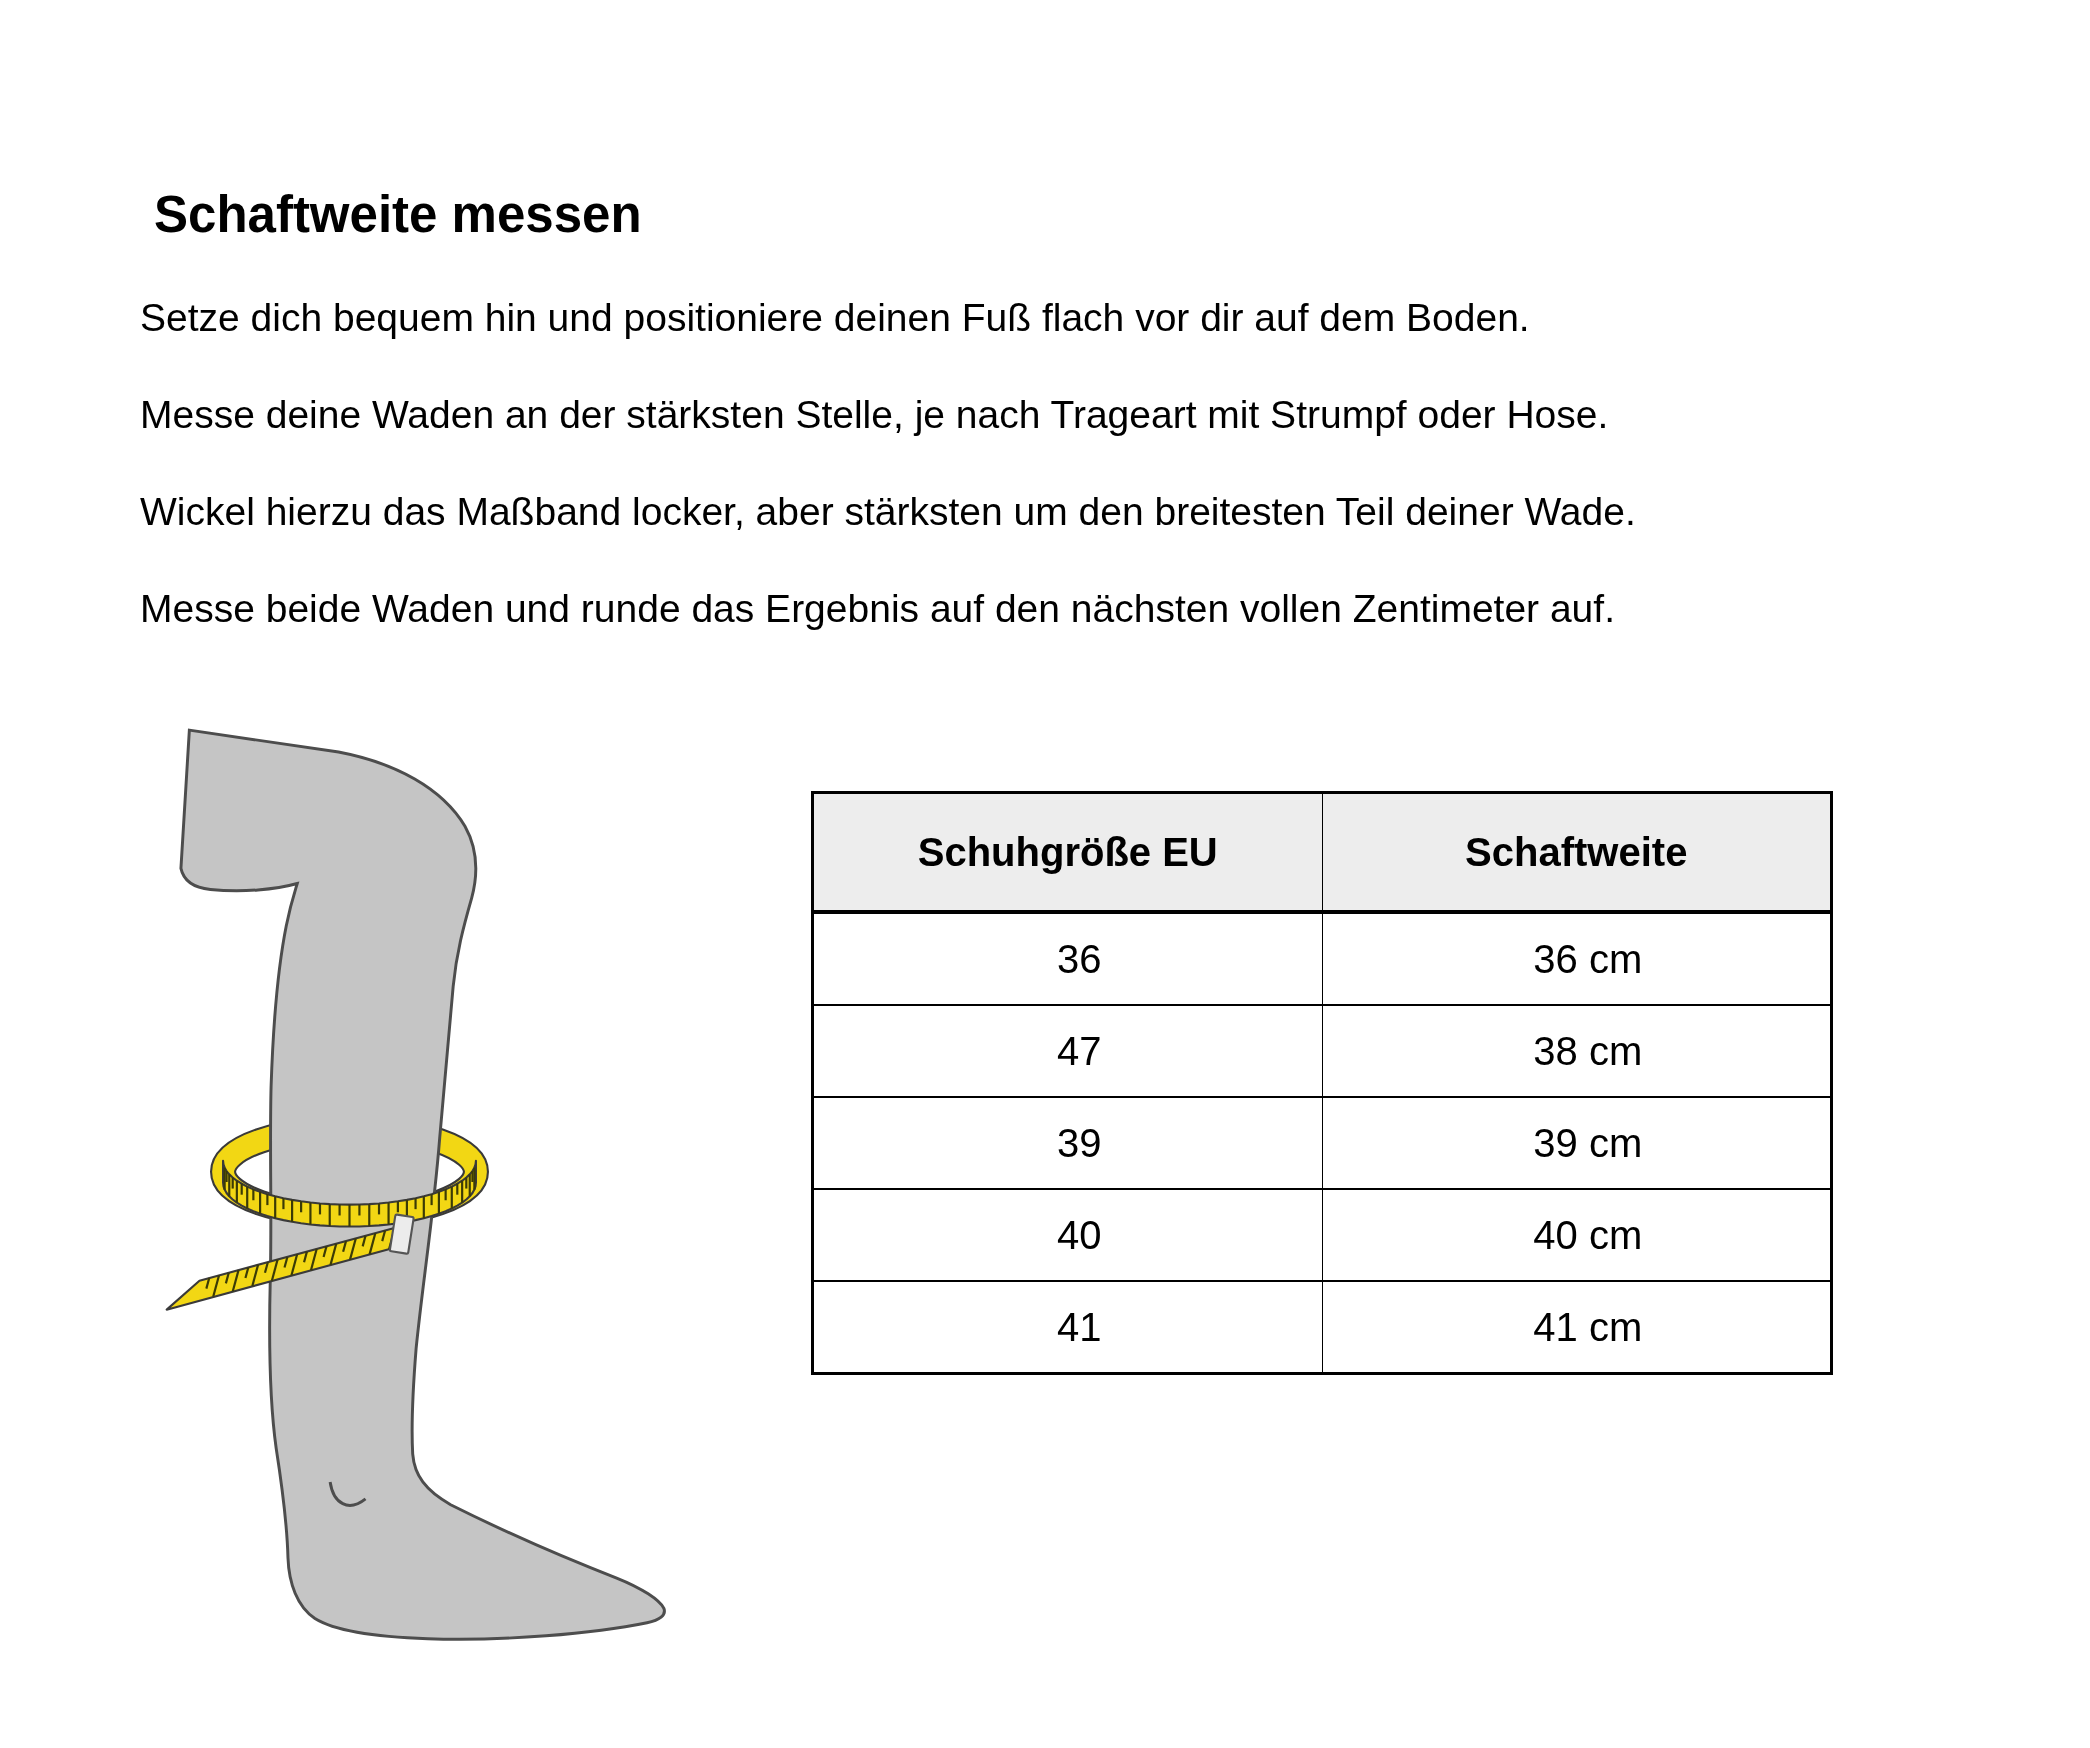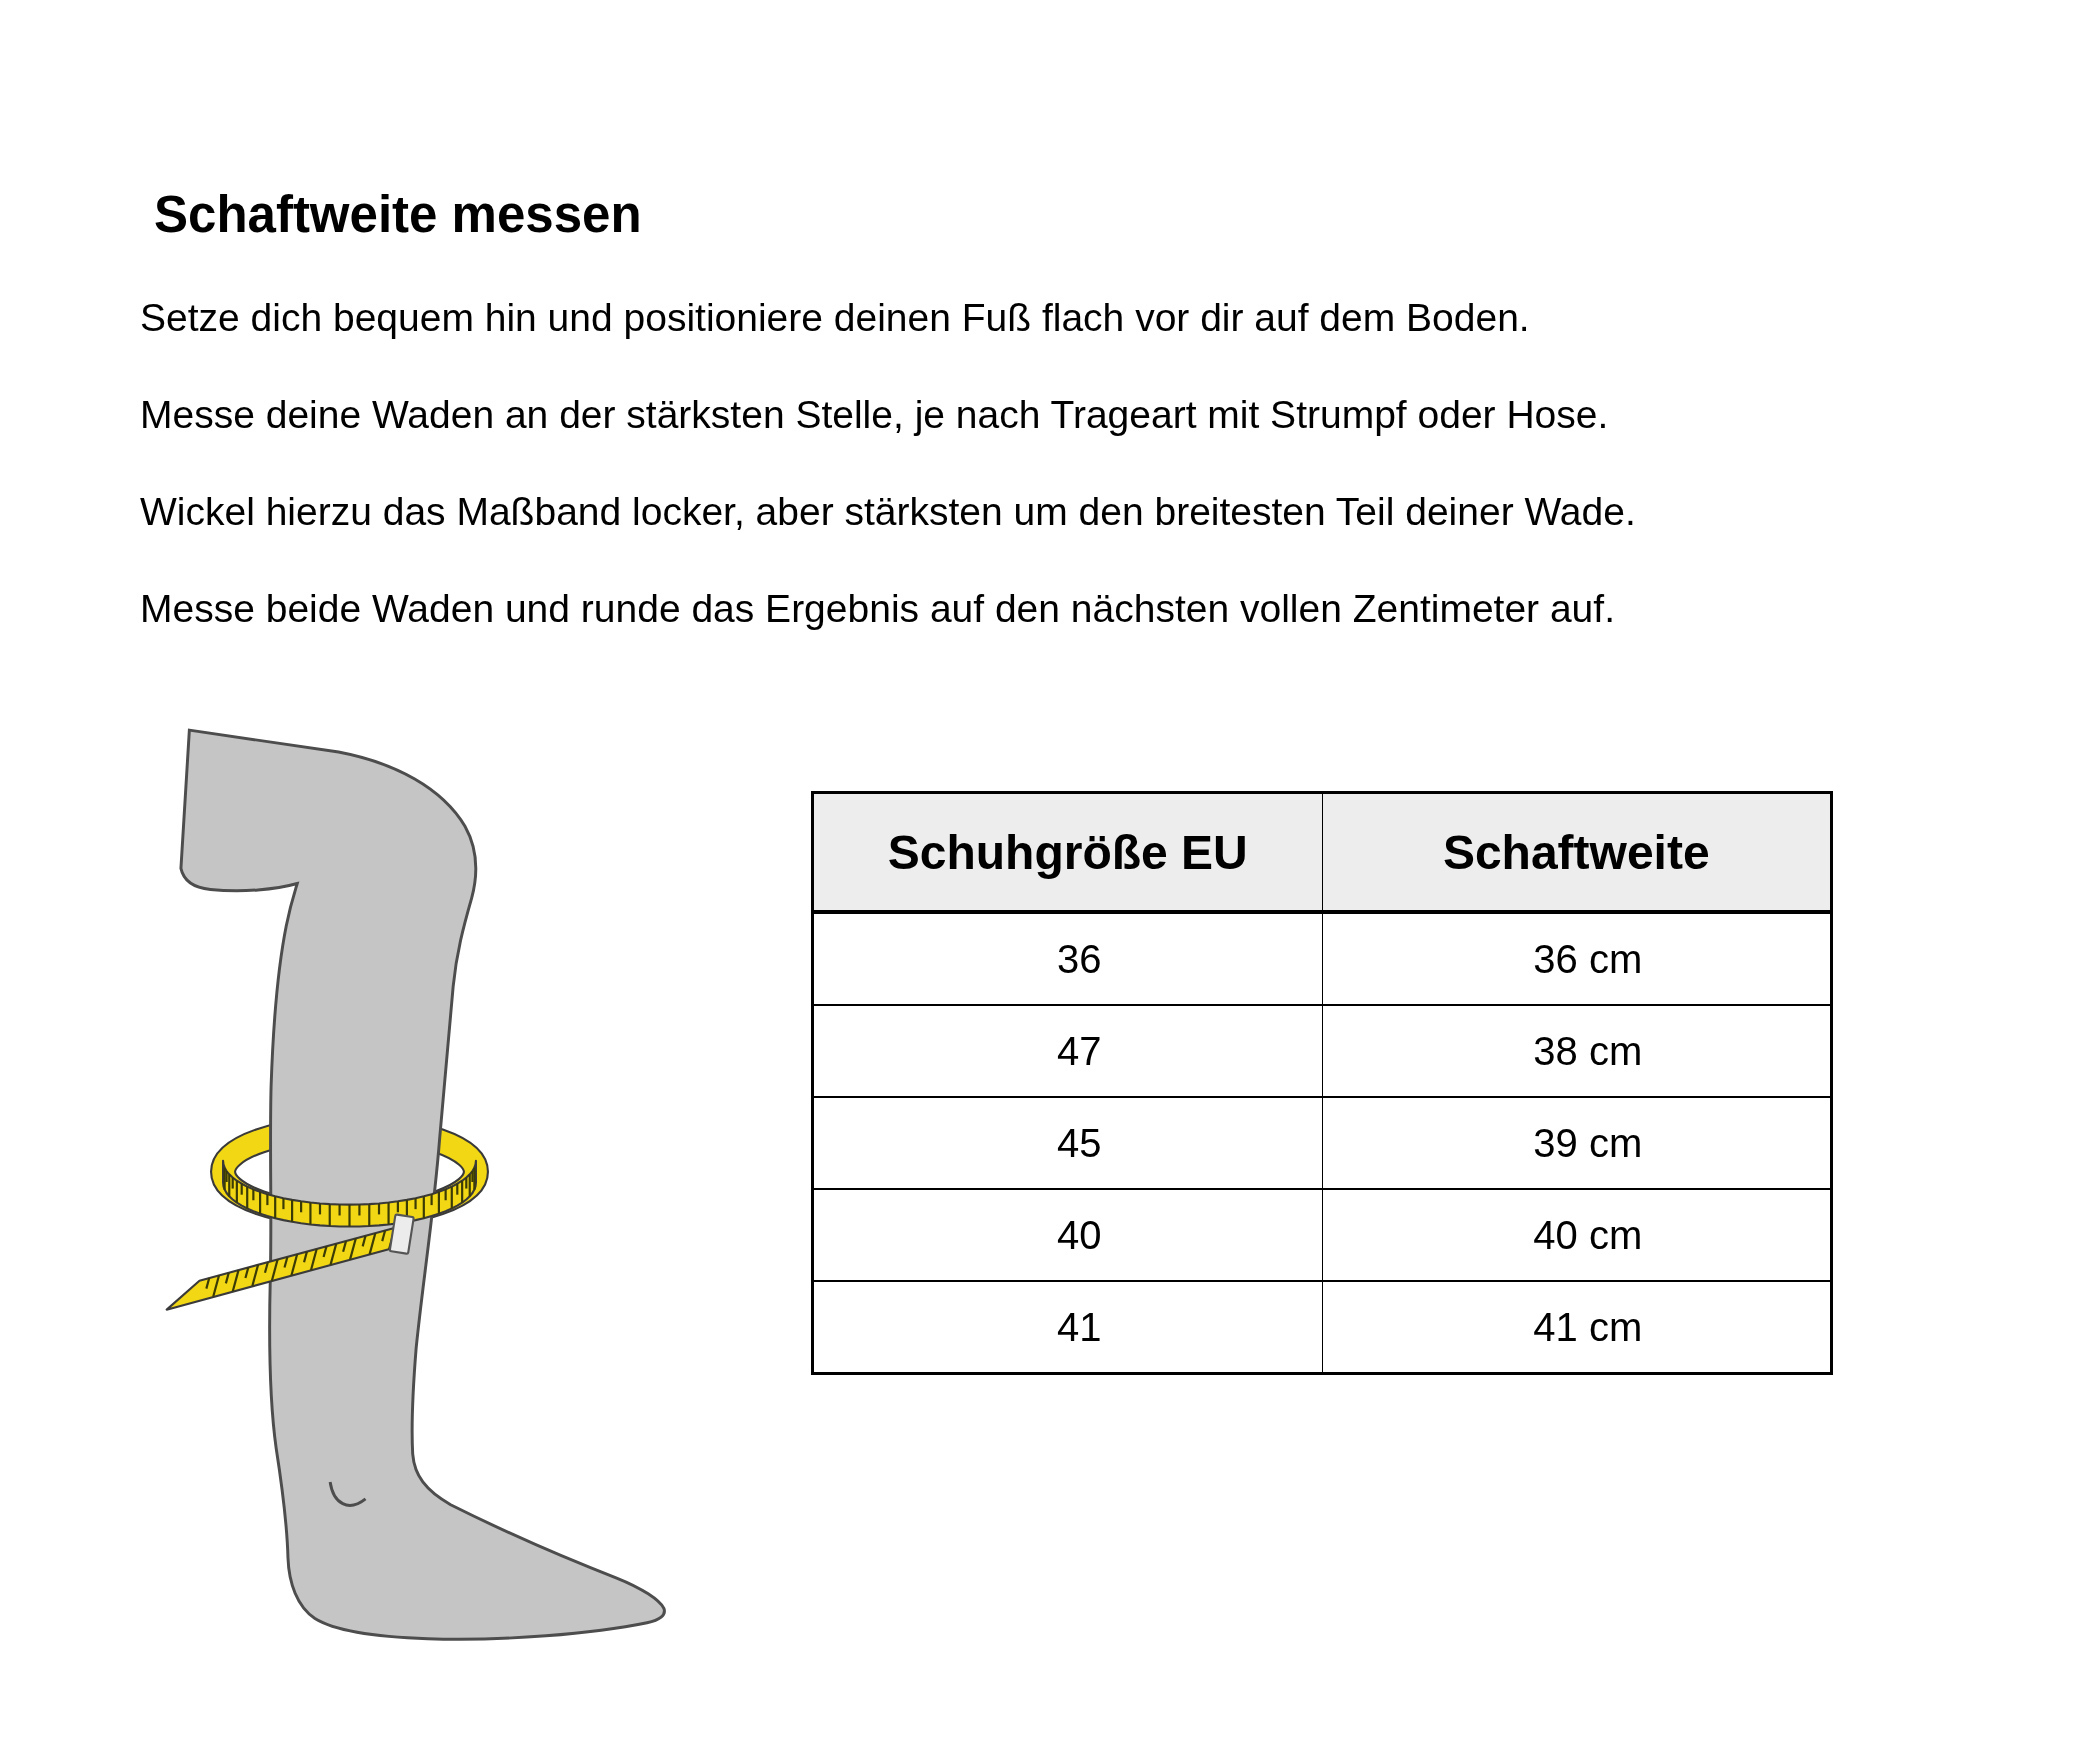--- a/index.html
+++ b/index.html
@@ -26,21 +26,21 @@
 
   .table-wrap{
     position:absolute;left:811px;top:791px;width:1022px;
   }
   table.size-table{
     border-collapse:collapse;width:100%;table-layout:fixed;
     border:3.4px solid #000;
   }
   table.size-table th{
     height:114px;background:#ededed;
-    font-size:48px;font-weight:bold;text-align:center;vertical-align:middle;
+    font-size:40px;font-weight:bold;text-align:center;vertical-align:middle;
     border-left:1.7px solid #000;border-top:3.4px solid #000;border-bottom:4.2px solid #000;
   }
   table.size-table td{
     height:88px;background:#ffffff;
     font-size:40px;font-weight:normal;text-align:center;vertical-align:middle;
     border-left:1.7px solid #000;border-top:2.5px solid #000;padding-left:24px;
   }
   table.size-table th:first-child,
   table.size-table td:first-child{border-left:none;}
 </style>
@@ -161,21 +161,21 @@
     <tbody id="size-table-body">
         <tr>
           <td>36</td>
           <td>36 cm</td>
         </tr>
         <tr>
           <td>47</td>
           <td>38 cm</td>
         </tr>
         <tr>
-          <td>45</td>
+          <td>39</td>
           <td>39 cm</td>
         </tr>
         <tr>
           <td>40</td>
           <td>40 cm</td>
         </tr>
         <tr>
           <td>41</td>
           <td>41 cm</td>
         </tr>

